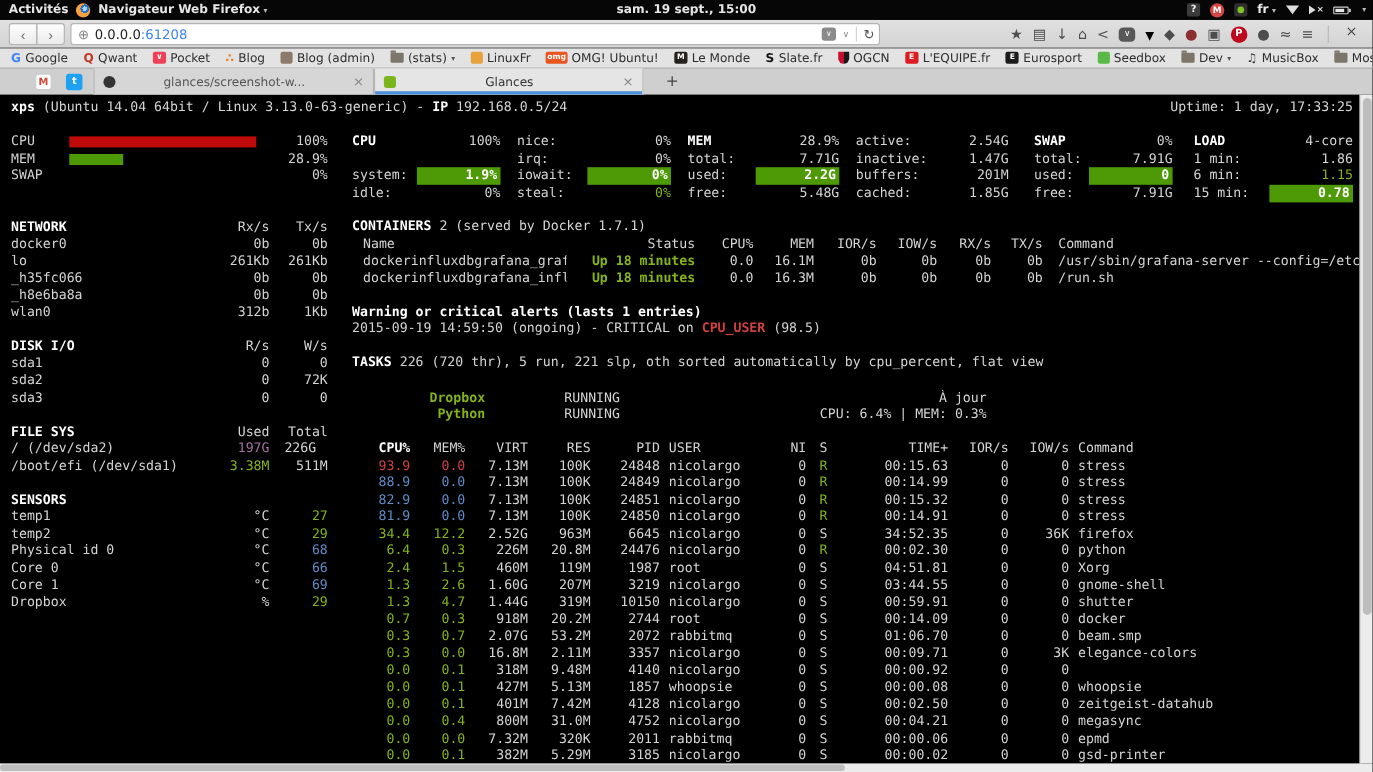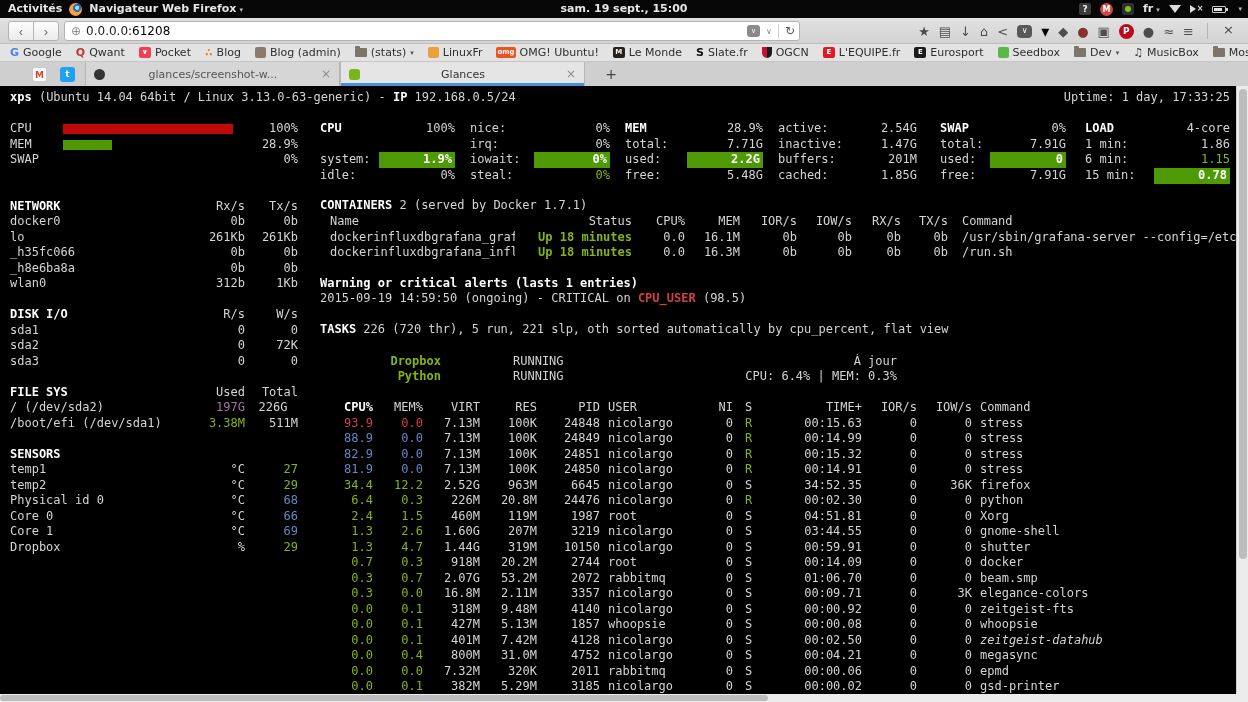--- a/index.html
+++ b/index.html
@@ -38,21 +38,21 @@
     border-bottom:1px solid #bdbdbd;z-index:29}
   .navgrp{position:absolute;left:8px;top:3px;display:flex}
   .navbtn{width:26px;height:20px;background:linear-gradient(#fdfdfd,#ececec);border:1px solid #b3b3b3;
     color:#707070;font-size:13px;line-height:17px;text-align:center;padding:0}
   .nb-l{border-radius:3px 0 0 3px}
   .nb-r{border-radius:0 3px 3px 0;margin-left:-1px}
   .urlbar{position:absolute;left:64px;top:3px;width:736px;height:20px;background:#fff;border:1px solid #b3b3b3;
     border-radius:3px;display:flex;align-items:center;padding:0 4px;font-size:12px}
   .globe{color:#888;font-size:12px;margin:0 5px 0 2px}
   .url-host{color:#222}
-  .url-port{color:#000000}
+  .url-port{color:#3b82f6}
   .url-right{margin-left:auto;display:flex;align-items:center;gap:6px}
   .u-pocket{width:13px;height:12px;background:#8a8a8a;border-radius:3px;color:#fff;font-size:7px;line-height:12px;text-align:center}
   .u-drop{color:#888;font-size:8px}
   .u-sep{width:1px;height:14px;background:#d0d0d0}
   .u-reload{color:#555;font-size:12px}
   .tb-icons{position:absolute;right:54px;top:0;height:26px;display:flex;align-items:center;gap:9px}
   .tbtn{color:#4d4d4d;font-size:13px;line-height:1;display:inline-flex;align-items:center;justify-content:center}
   .tbtn.circle{width:15px;height:15px;border-radius:50%;color:#fff;font-size:9px;font-weight:bold}
   .tbtn.box{width:15px;height:13px;background:#585858;border-radius:4px;color:#fff;font-size:8px}
   .nav-sep{position:absolute;right:40px;top:5px;width:1px;height:16px;background:#b5b5b5}
@@ -705,21 +705,20 @@
         <span class="cell r grn" style="left: 378px; width: 45px;">0.1</span>
         <span class="cell r" style="left: 426px; width: 54px;">318M</span>
         <span class="cell r" style="left: 483px; width: 54px;">9.48M</span>
         <span class="cell r" style="left: 542px; width: 58px;">4140</span>
         <span class="cell" style="left: 608px; width: 115px;">nicolargo</span>
         <span class="cell r" style="left: 695px; width: 38px;">0</span>
         <span class="cell" style="left: 745px; width: 15px;">S</span>
         <span class="cell r" style="left: 788px; width: 74px;">00:00.92</span>
         <span class="cell r" style="left: 868px; width: 49px;">0</span>
         <span class="cell r" style="left: 922px; width: 50px;">0</span>
-        <span class="cell" style="left: 980px; width: 256px;">zeitgeist-fts</span>
       </div>
       <div class="trow" style="top: 531px;">
         <span class="cell r grn" style="left: 328px; width: 45px;">0.0</span>
         <span class="cell r grn" style="left: 378px; width: 45px;">0.1</span>
         <span class="cell r" style="left: 426px; width: 54px;">427M</span>
         <span class="cell r" style="left: 483px; width: 54px;">5.13M</span>
         <span class="cell r" style="left: 542px; width: 58px;">1857</span>
         <span class="cell" style="left: 608px; width: 115px;">whoopsie</span>
         <span class="cell r" style="left: 695px; width: 38px;">0</span>
         <span class="cell" style="left: 745px; width: 15px;">S</span>
@@ -733,21 +732,21 @@
         <span class="cell r grn" style="left: 378px; width: 45px;">0.1</span>
         <span class="cell r" style="left: 426px; width: 54px;">401M</span>
         <span class="cell r" style="left: 483px; width: 54px;">7.42M</span>
         <span class="cell r" style="left: 542px; width: 58px;">4128</span>
         <span class="cell" style="left: 608px; width: 115px;">nicolargo</span>
         <span class="cell r" style="left: 695px; width: 38px;">0</span>
         <span class="cell" style="left: 745px; width: 15px;">S</span>
         <span class="cell r" style="left: 788px; width: 74px;">00:02.50</span>
         <span class="cell r" style="left: 868px; width: 49px;">0</span>
         <span class="cell r" style="left: 922px; width: 50px;">0</span>
-        <span class="cell" style="left: 980px; width: 256px; font-style: italic;">zeitgeist-datahub</span>
+        <span class="cell" style="left: 980px; width: 256px;">zeitgeist-datahub</span>
       </div>
       <div class="trow" style="top: 562px;">
         <span class="cell r grn" style="left: 328px; width: 45px;">0.0</span>
         <span class="cell r grn" style="left: 378px; width: 45px;">0.4</span>
         <span class="cell r" style="left: 426px; width: 54px;">800M</span>
         <span class="cell r" style="left: 483px; width: 54px;">31.0M</span>
         <span class="cell r" style="left: 542px; width: 58px;">4752</span>
         <span class="cell" style="left: 608px; width: 115px;">nicolargo</span>
         <span class="cell r" style="left: 695px; width: 38px;">0</span>
         <span class="cell" style="left: 745px; width: 15px;">S</span>

